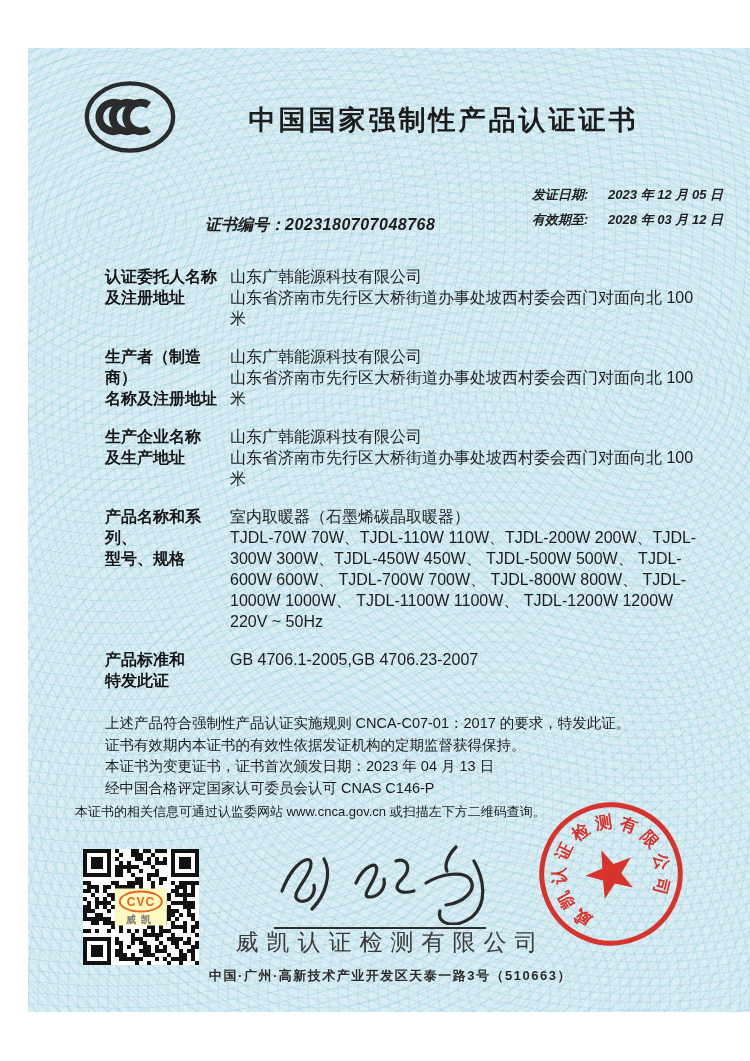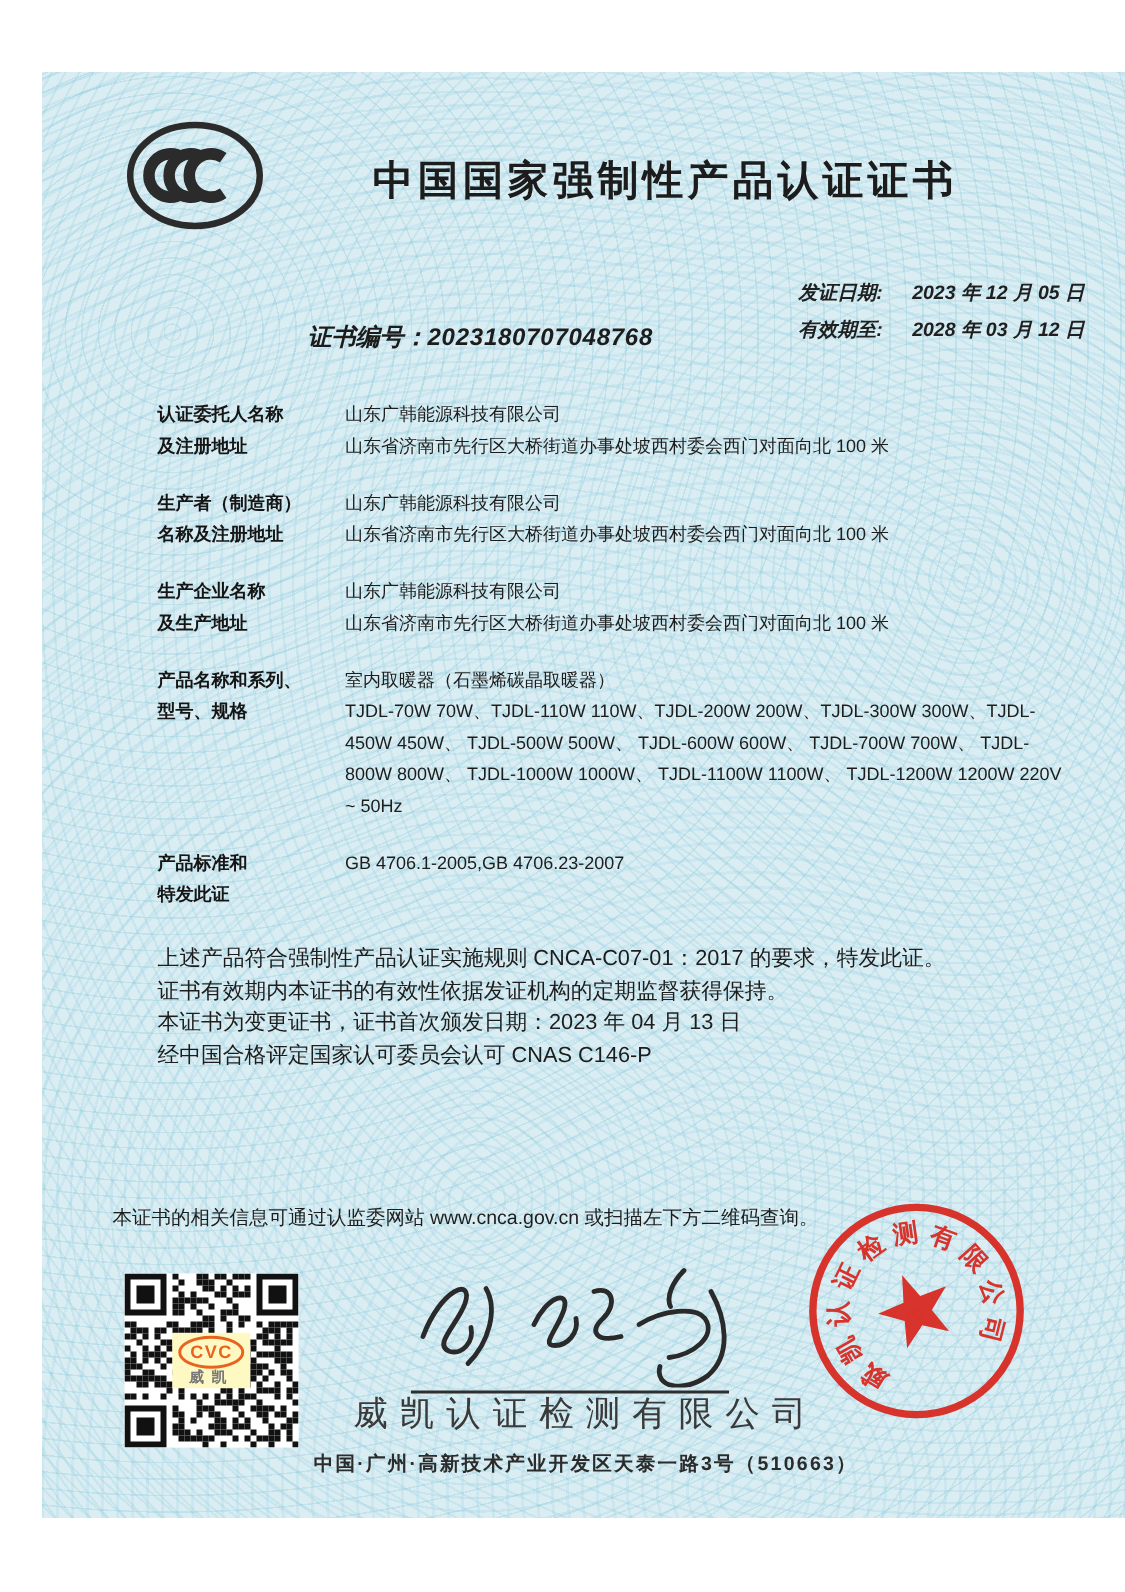--- a/index.html
+++ b/index.html
@@ -27,21 +27,21 @@
   }
   .meta{display:flex;justify-content:space-between;align-items:flex-end;margin:30px 30px 0 147px;font-style:italic;}
   .certno{font-size:16px;color:#1c1c1c;}
   .certno .lbl{font-weight:bold;}
   .certno .num{font-weight:600;letter-spacing:.5px;}
   .dates{font-size:13px;font-weight:bold;color:#1f1f1f;}
   .drow{display:flex;margin-bottom:7px;}
   .dlbl{width:62px;}
   .dval{margin-left:14px;white-space:nowrap;}
   .fields{margin:30px 40px 0 47px;}
-  .frow{display:flex;margin-bottom:17px;font-size:12px;line-height:21px;}
+  .frow{display:flex;margin-bottom:17px;font-size:16px;line-height:21px;}
   .flbl{flex:0 0 125px;font-weight:bold;color:#151515;}
   .fval{flex:1;color:#1d1d1d;}
   .statements{margin:22px 40px 0 47px;font-size:14.5px;line-height:21.5px;color:#1d1d1d;}
   .footer{position:absolute;left:0;right:0;top:755px;}
   .notice{margin-left:47px;font-size:13px;color:#1d1d1d;}
   .fmid{position:relative;height:100px;}
   .qr{position:absolute;left:55px;top:28px;width:116px;height:116px;background:#fff;}
   .qr svg{display:block;}
   .qr-logo{
     position:absolute;left:50%;top:50%;transform:translate(-50%,-50%);

